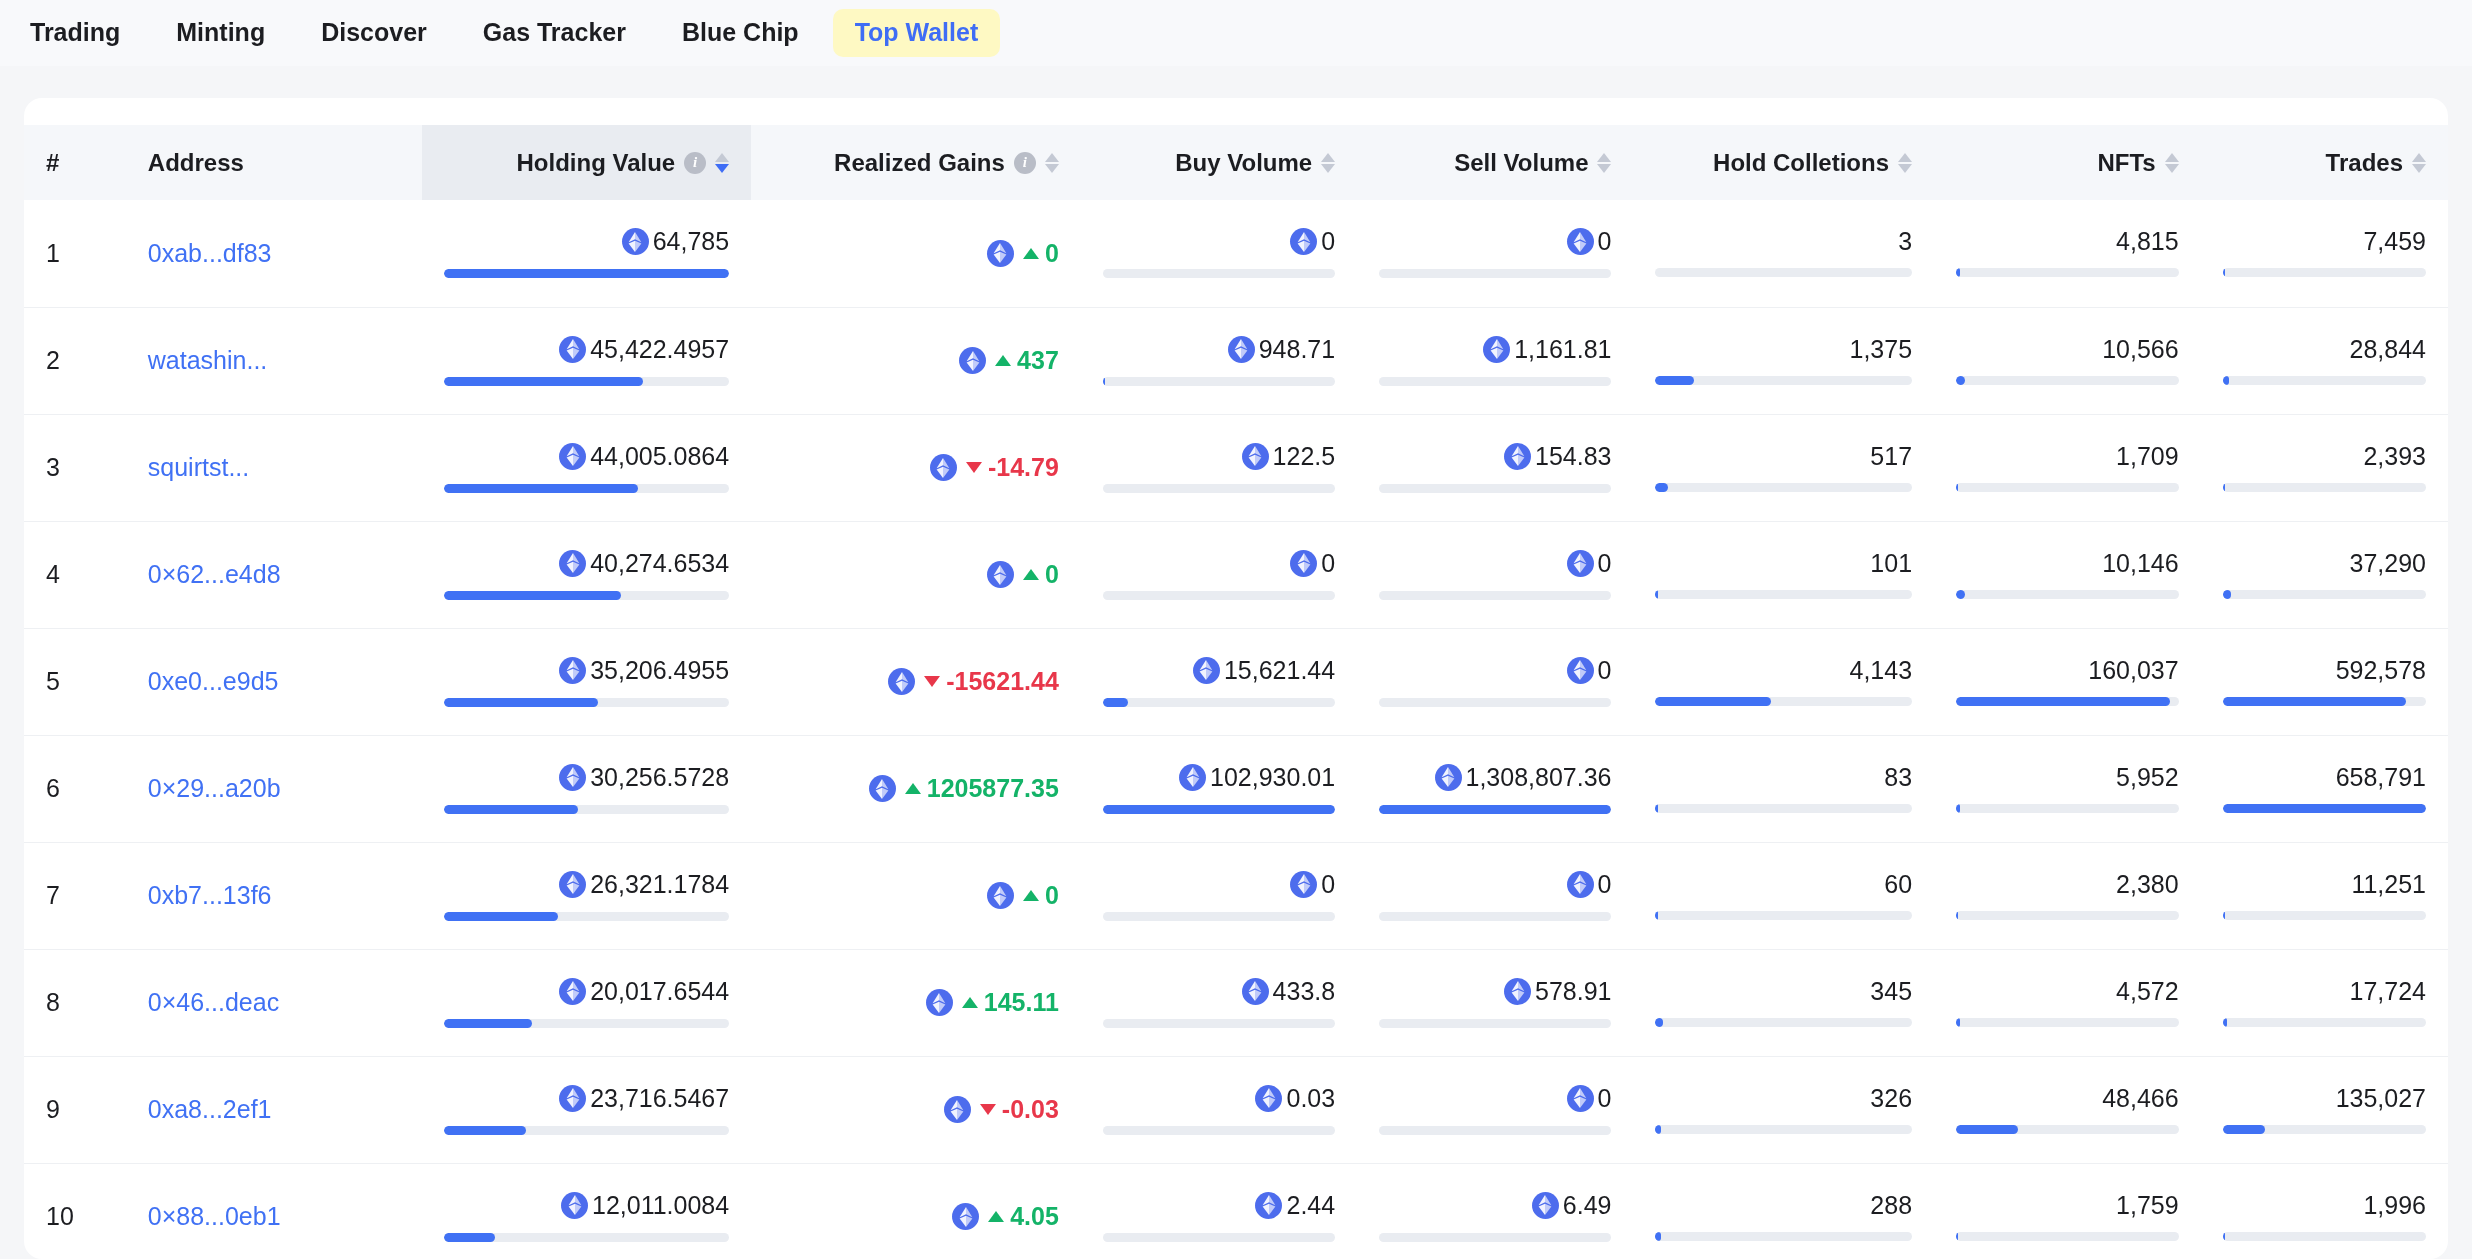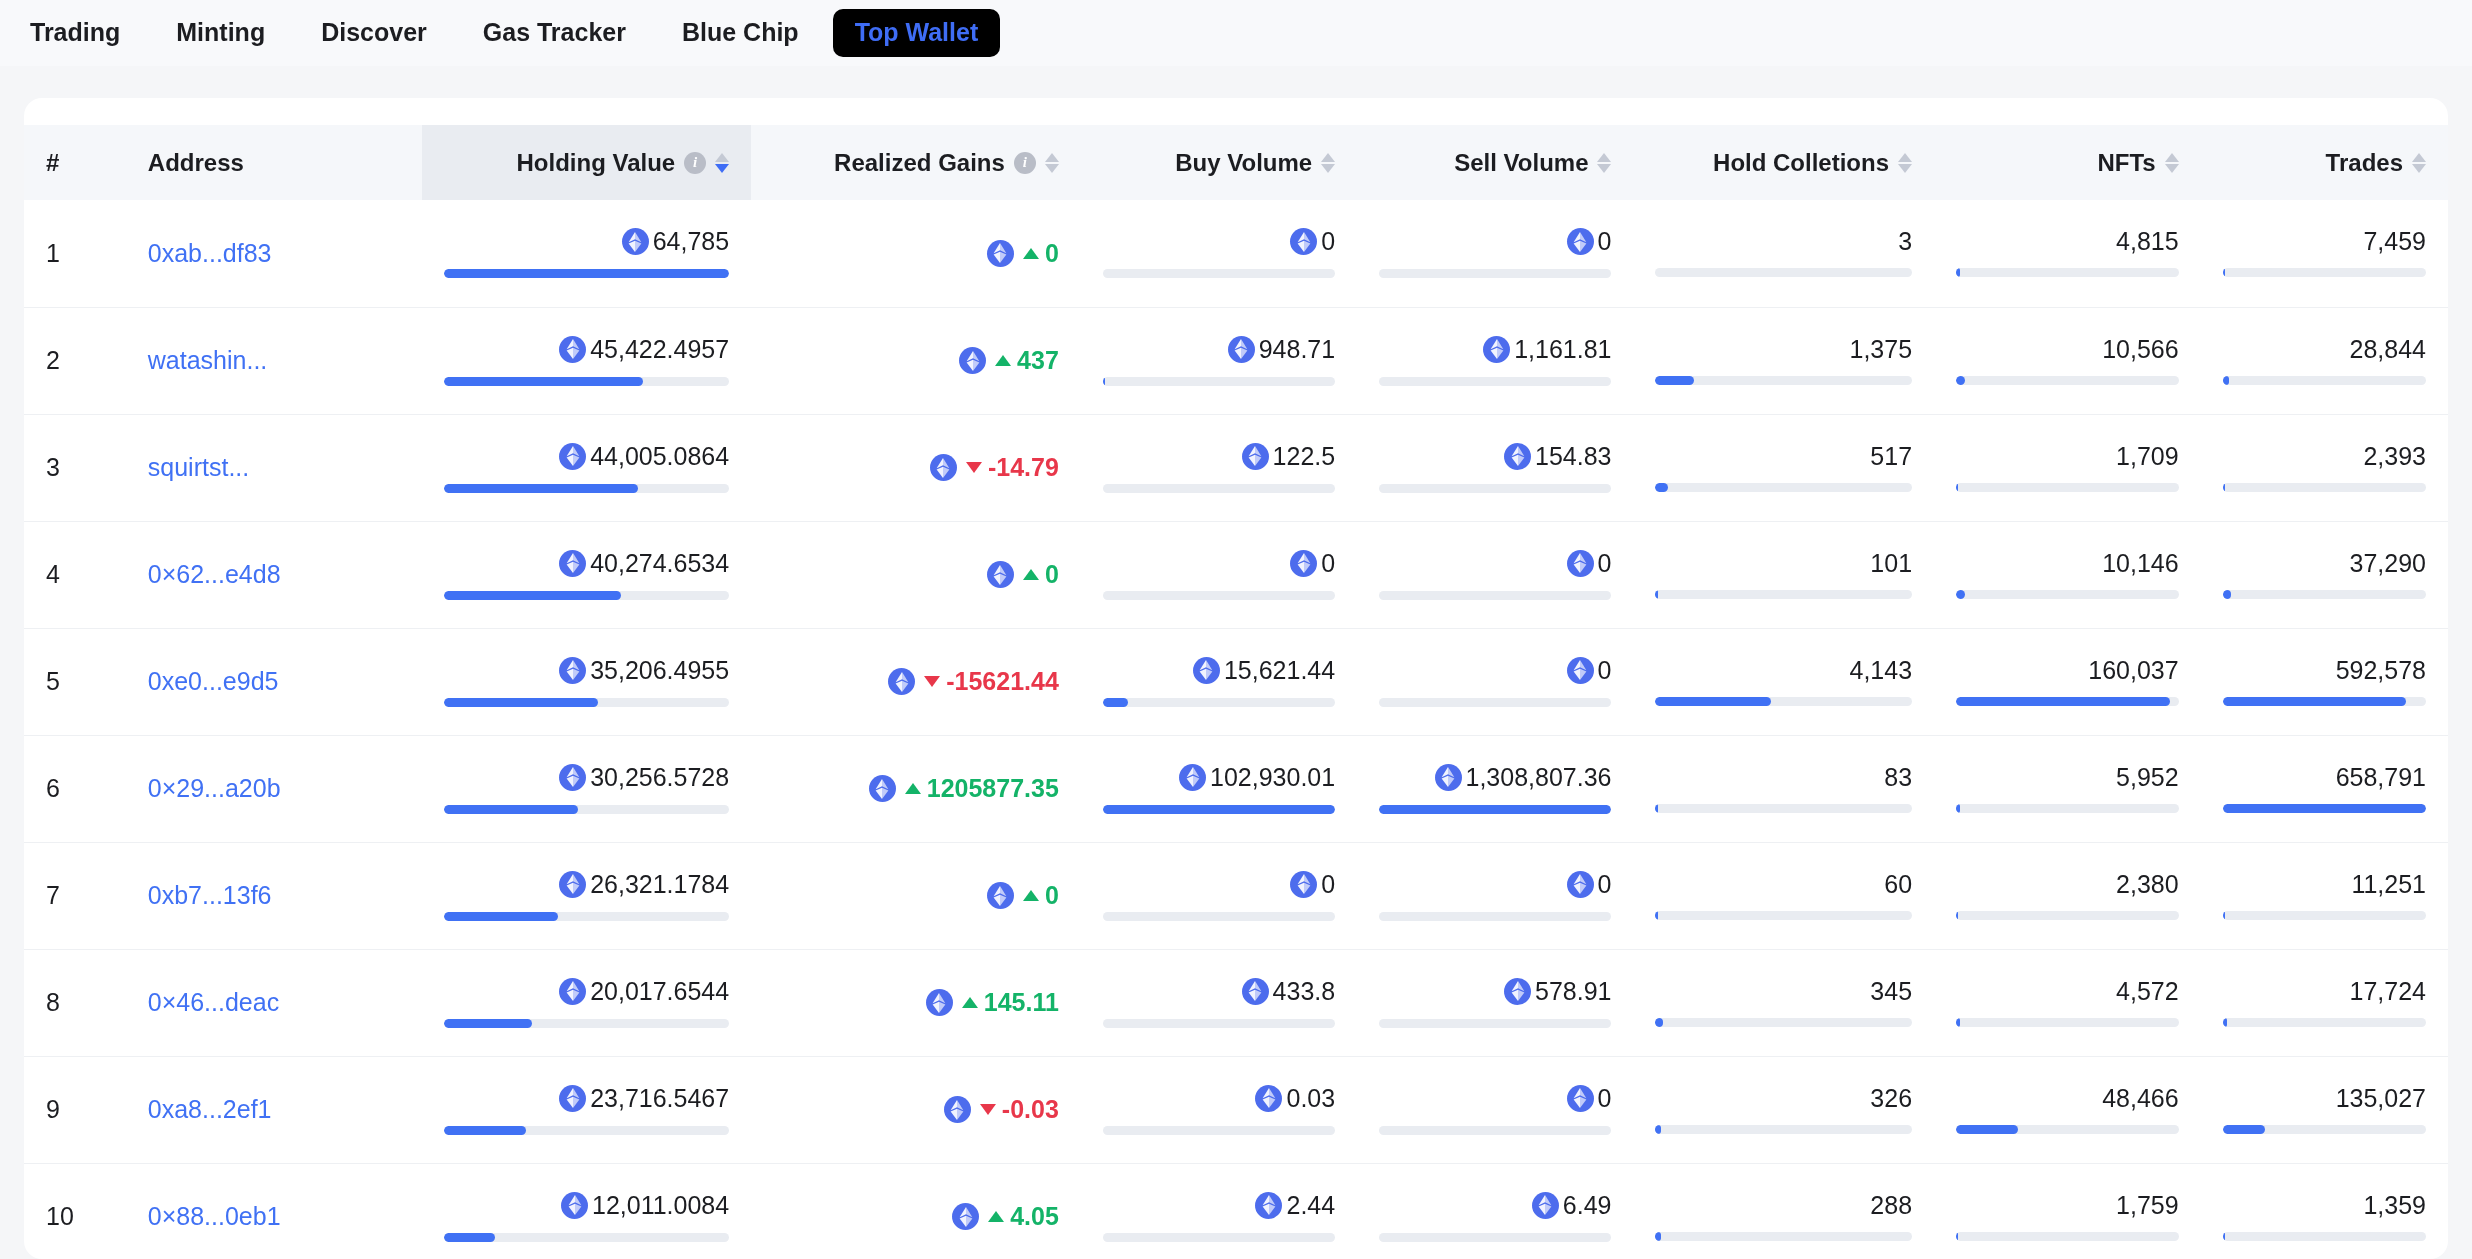--- a/index.html
+++ b/index.html
@@ -26,21 +26,21 @@
     color: #1c1d21;
     padding: 10px 22px;
     margin-right: 12px;
     border-radius: 10px;
     white-space: nowrap;
     cursor: pointer;
     line-height: 1.1;
   }
   .nav-item.active {
     color: #3f6df5;
-    background: #000000;
+    background: #fef9c3;
   }
 
   
   .card-wrap {
     padding: 32px 0 0 0;
     height: calc(1259px - 66px);
   }
   .card {
     margin: 0 24px 0 24px;
     background: #ffffff;
@@ -1166,21 +1166,21 @@
             <td class="cell-metric">
               <div class="metric-val plain">
                 <span>1,759</span>
               </div>
               <div class="bar-track">
                 <div class="bar-fill" style="width: 1%;"></div>
               </div>
             </td>
             <td class="cell-metric">
               <div class="metric-val plain">
-                <span>1,359</span>
+                <span>1,996</span>
               </div>
               <div class="bar-track">
                 <div class="bar-fill" style="width: 1%;"></div>
               </div>
             </td>
           </tr>
         </tbody>
     </table>
   </div>
 </div>

